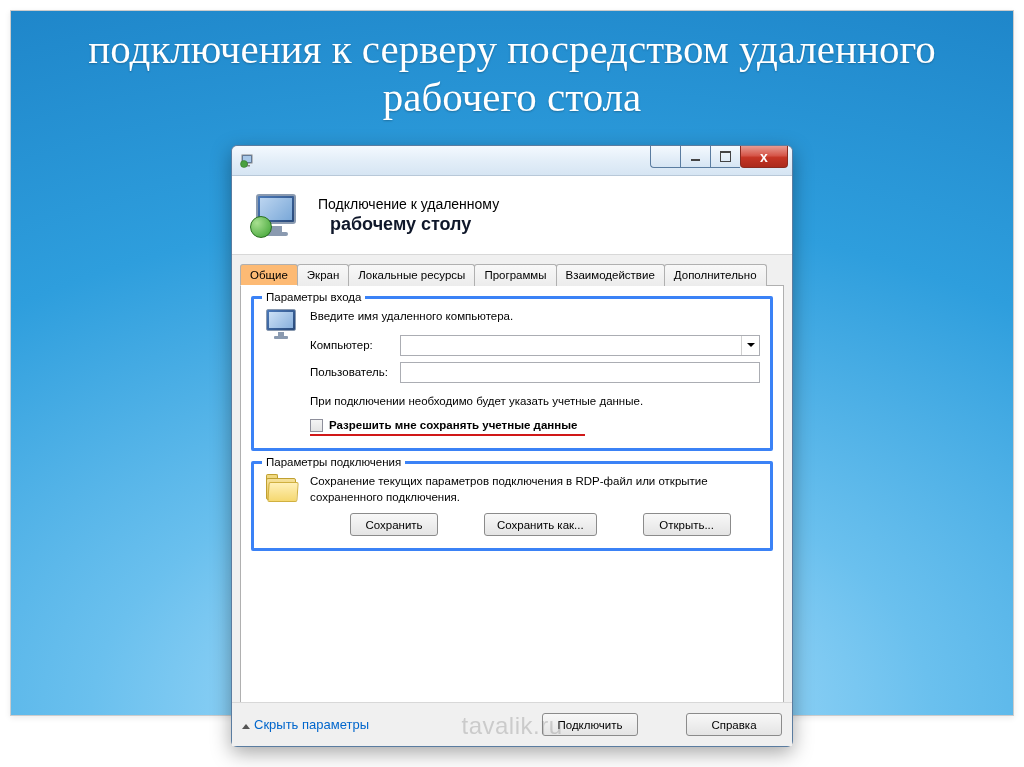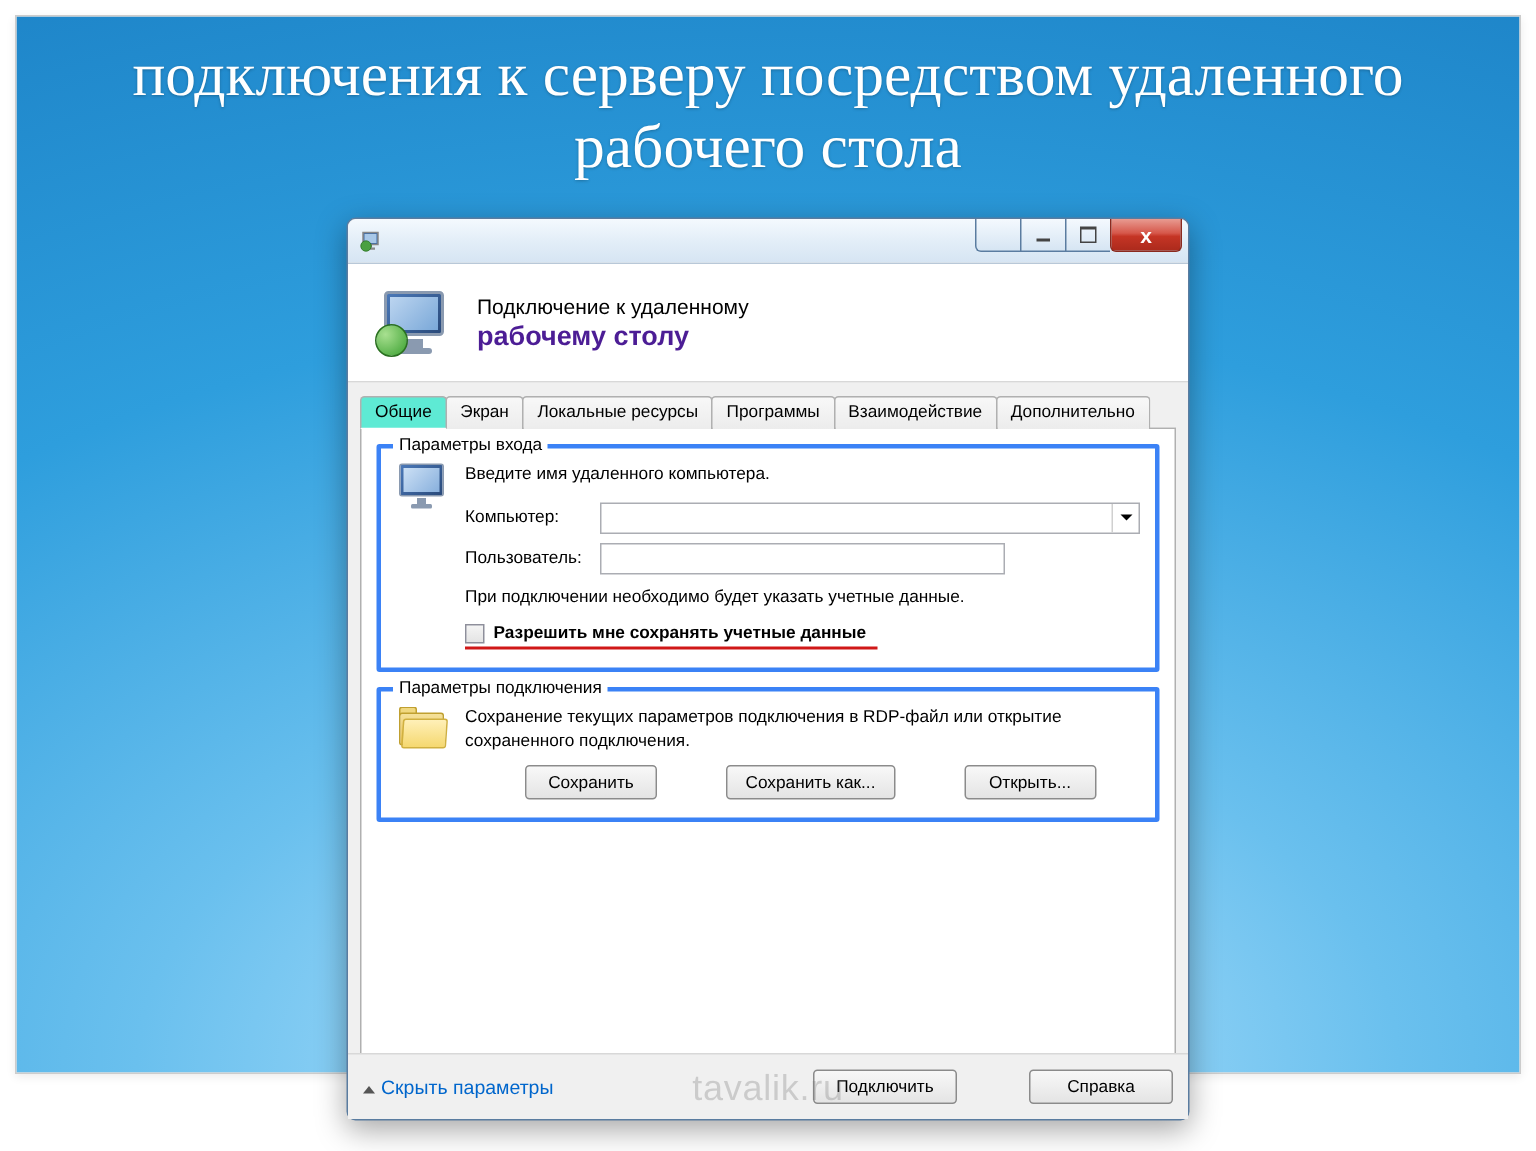--- a/index.html
+++ b/index.html
@@ -92,37 +92,37 @@
     width: 56px; height: 48px;
     position: relative; margin-right: 12px;
   }
   .monitor-body{position:absolute;left:6px;top:2px;width:40px;height:30px;background:linear-gradient(135deg,#4a78b8,#2a4a7a);border:2px solid #8a9ab0;border-radius:3px;}
   .monitor-screen{position:absolute;left:10px;top:6px;width:32px;height:22px;background:linear-gradient(135deg,#bcd5f0,#7aa8d8);}
   .monitor-stand{position:absolute;left:20px;top:34px;width:12px;height:6px;background:#8a9ab0;}
   .monitor-base{position:absolute;left:14px;top:40px;width:24px;height:4px;background:#8a9ab0;border-radius:2px;}
   .globe-badge{position:absolute;left:0;top:24px;width:22px;height:22px;border-radius:50%;background:radial-gradient(circle at 30% 30%, #a8e090,#3aa030);border:1px solid #2a7020;}
   .header-text { line-height: 1.3; }
   .header-line1 { font-size: 14px; color: #000000; }
-  .header-line2 { font-size: 18px; font-weight: bold; color: #4c1d95; }
+  .header-line2 { font-size: 18px; font-weight: bold; color: #0f172a; margin-left: 12px; }
 
   .tab-area { padding: 8px 8px 0 8px; }
   .tabstrip { display: flex; position: relative; top: 1px; z-index: 2; }
   .tab {
     padding: 4px 9px;
     font-size: 11.5px;
     background: linear-gradient(#f8f8f8,#ececec);
     border: 1px solid #b0b0b0;
     border-bottom: none;
     border-radius: 3px 3px 0 0;
     margin-right: -1px;
     color: #000;
     cursor: default;
   }
   .tab.active {
-    background: #5eead4;
+    background: #fdba74;
     border-bottom: 1px solid #fff;
     position: relative;
     z-index: 3;
   }
   .tab-panel {
     border: 1px solid #b0b0b0;
     background: #fff;
     padding: 10px;
     position: relative;
     min-height: 420px;
@@ -290,21 +290,21 @@
               <div class="note" style="margin-top:0">Введите имя удаленного компьютера.</div>
 
               <div class="form-row">
                 <div class="form-label">Компьютер:</div>
                 <div class="combo-wrap">
                   <span></span>
                   <div class="combo-arrow"></div>
                 </div>
               </div>
 
-              <div class="form-row" style="flex-direction:row;align-items:flex-start;">
+              <div class="form-row" style="flex-direction:column;align-items:flex-start;">
                 <div style="display:flex;align-items:center;width:100%;">
                   <div class="form-label">Пользователь:</div>
                   <input class="form-input" value="" style="">
                 </div>
                 <div style="margin-left:90px;">
                     <div class="red-underline"></div>
                   </div>
               </div>
 
               <div class="note">При подключении необходимо будет указать учетные данные.</div>

